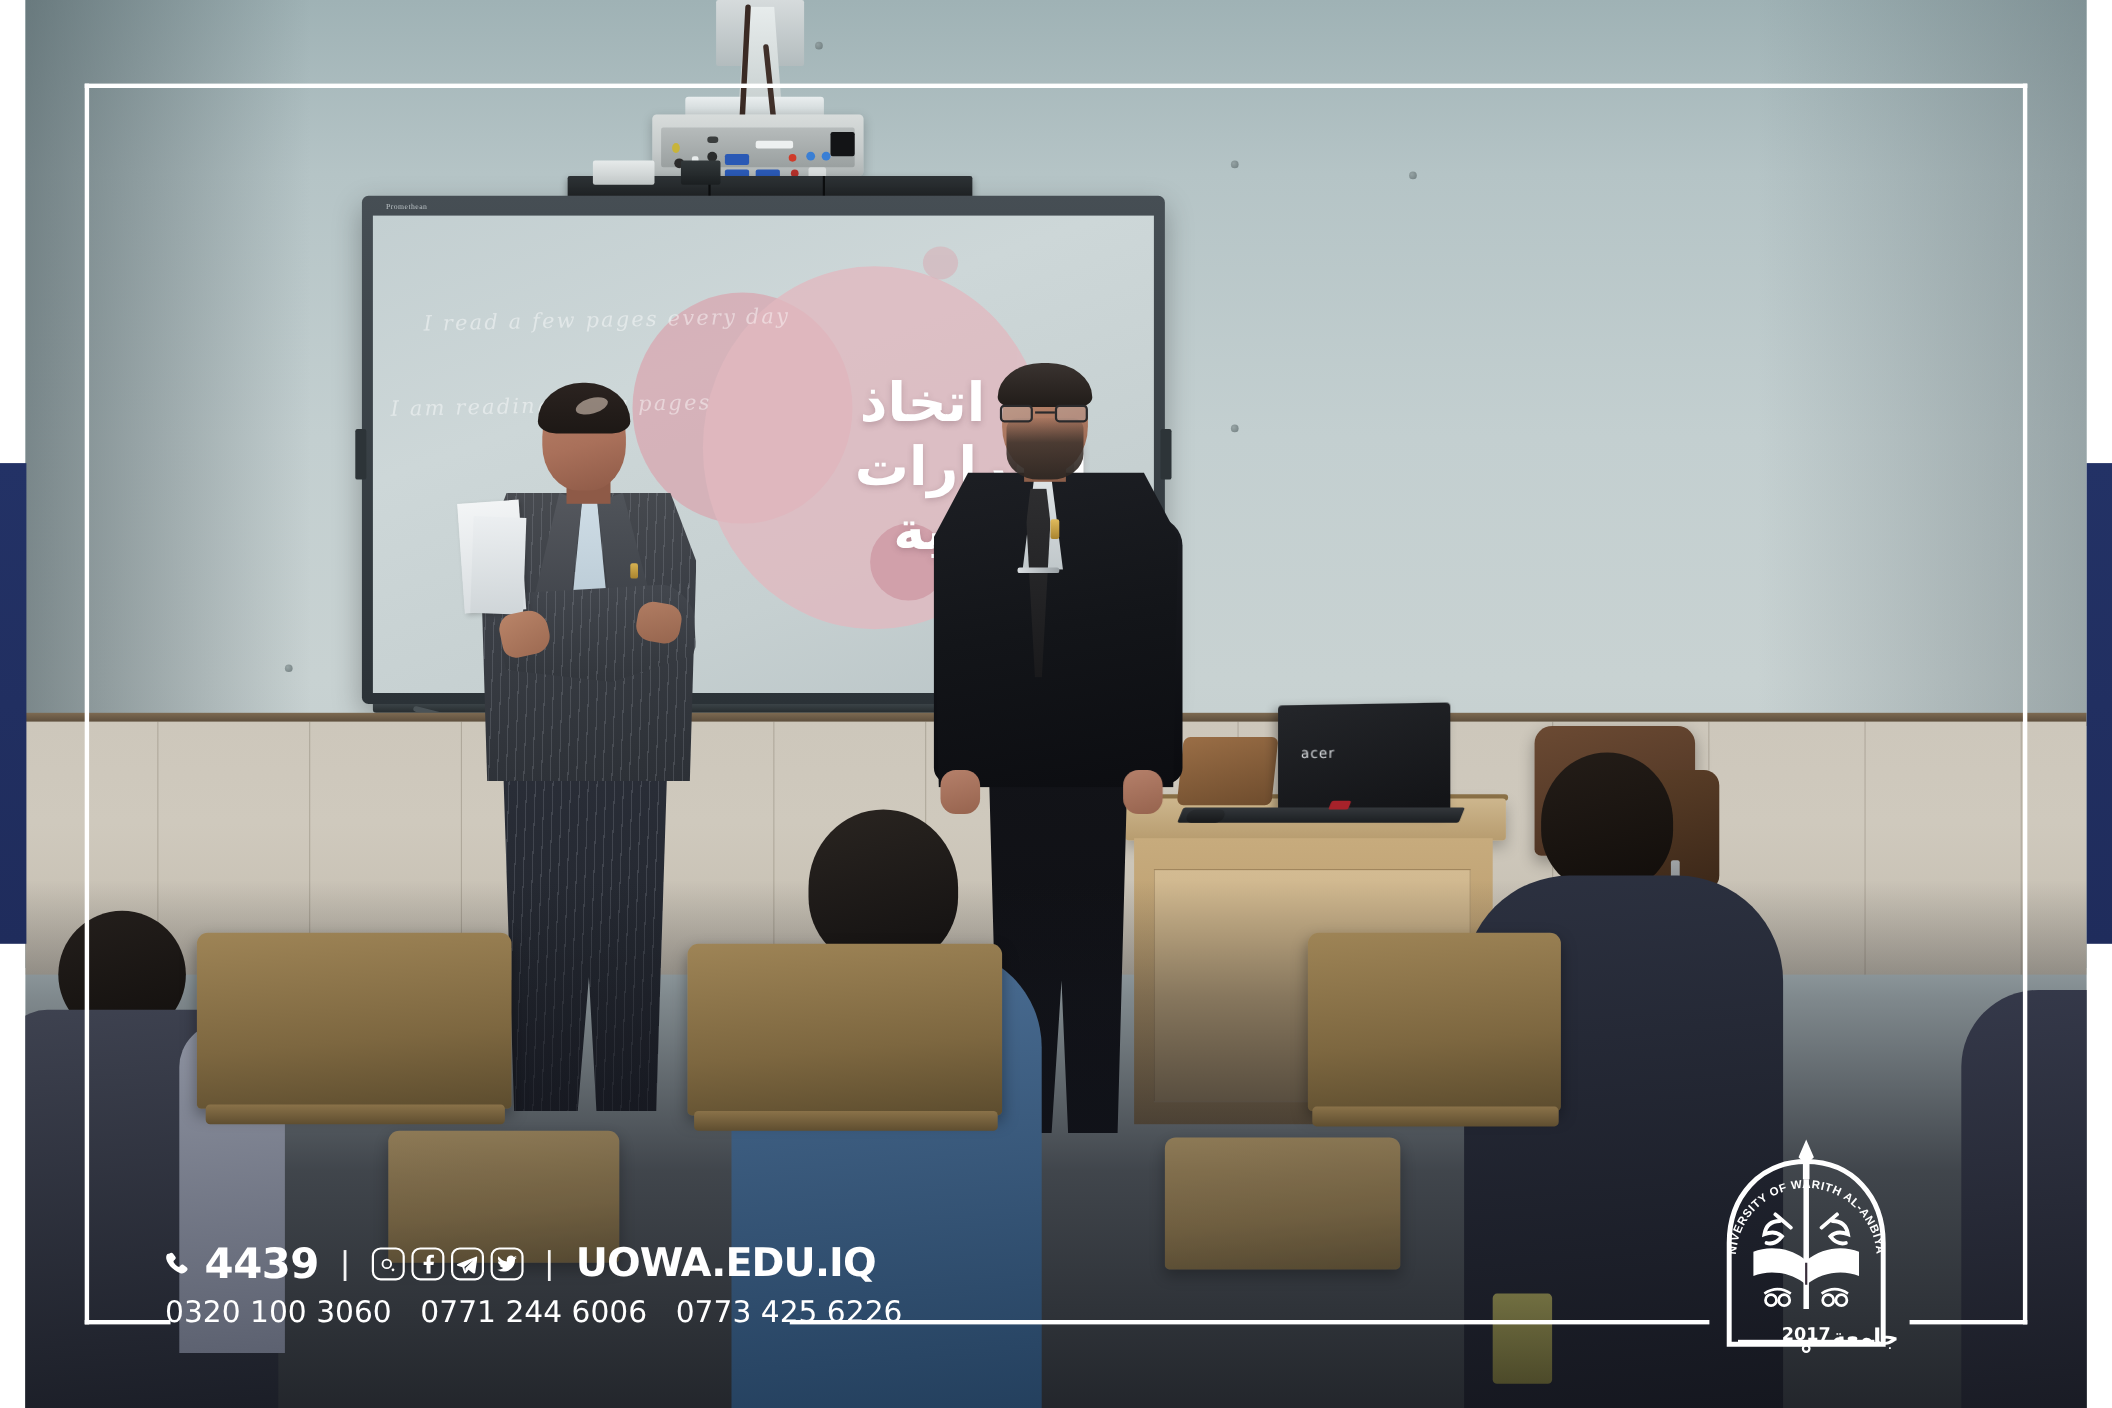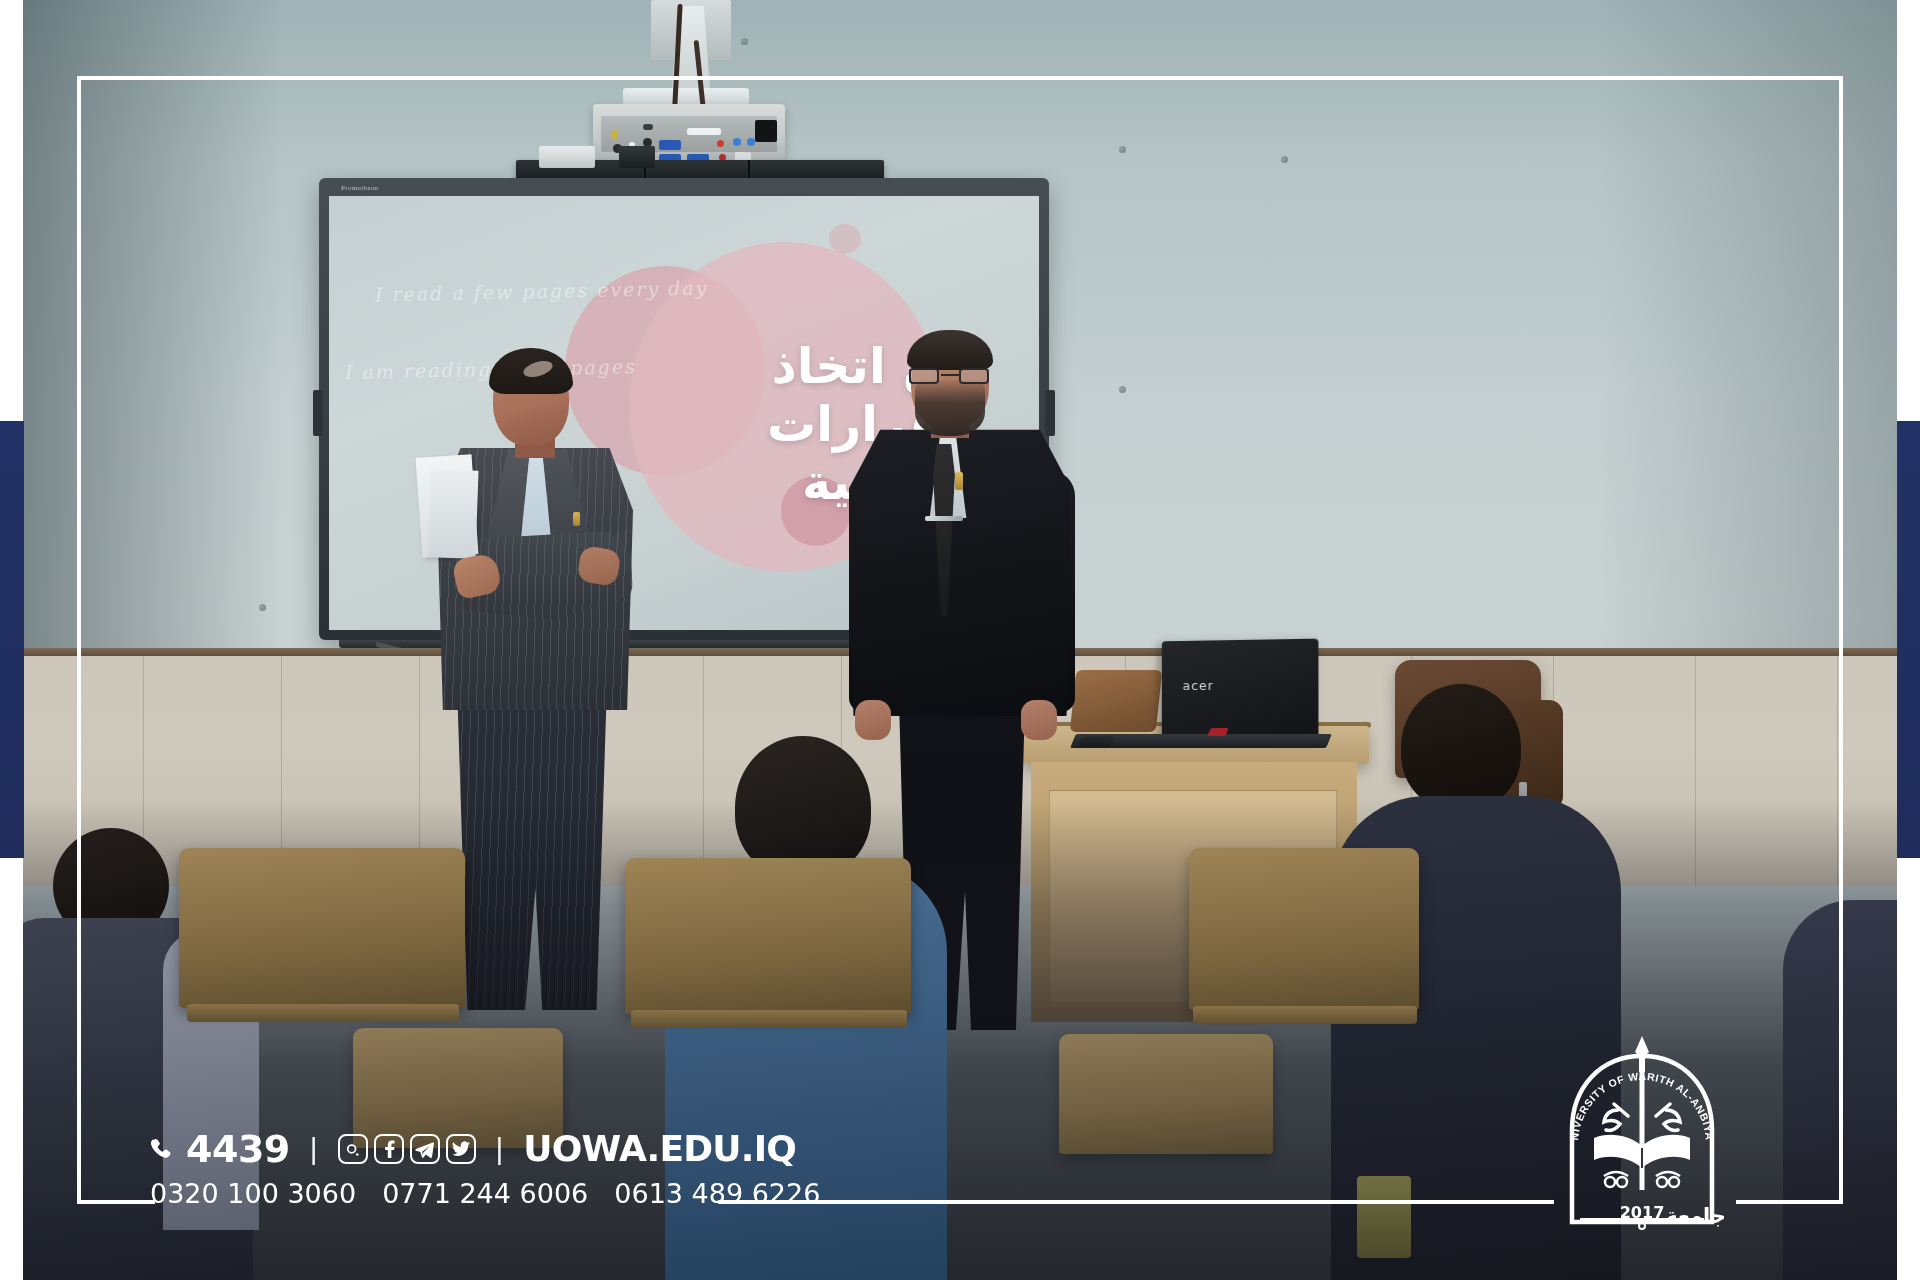--- a/index.html
+++ b/index.html
@@ -118,21 +118,21 @@
     position:absolute; left:516px; top:146px; width:56px; height:22px;
     background: linear-gradient(180deg,#e6eaea,#c2c8c8); border-radius:2px;
   }
   .ledge-device2{
     position:absolute; left:596px; top:146px; width:36px; height:22px;
     background: linear-gradient(180deg,#32383a,#1c2022); border-radius:2px;
   }
 
   
   .board-frame{
-    position:absolute; left:296px; top:178px; width:730px; height:462px;
+    position:absolute; left:306px; top:178px; width:730px; height:462px;
     background: linear-gradient(180deg,#464e54,#2b3237);
     border-radius:6px;
     box-shadow: 0 10px 26px rgba(0,0,0,.28);
   }
   .board-brand{
     position:absolute; left:22px; top:6px;
     font-size: 7px; letter-spacing:.4px;
     color:#cfd6d9; opacity:.85;
     font-family:"Liberation Serif", serif;
   }
@@ -774,21 +774,21 @@
       </span>
 
       <span class="sep">|</span>
 
       <a class="website" href="#" style="color:#fff;text-decoration:none;">UOWA.EDU.IQ</a>
     </div>
 
     <div class="footer-row2">
       <span>0320 100 3060</span>
       <span>0771 244 6006</span>
-      <span>0613 489 6226</span>
+      <span>0773 425 6226</span>
     </div>
   </div>
 
   <div class="logo">
     <svg width="168" height="208" viewBox="0 0 168 208" aria-hidden="true">
       <defs>
         <path id="arcpath" d="M 20 118 A 64 64 0 0 1 148 118" fill="none"></path>
       </defs>
 
       <path d="M84 10 L91 26 L87 30 L87 46 L81 46 L81 30 L77 26 Z" fill="#fff"></path>

